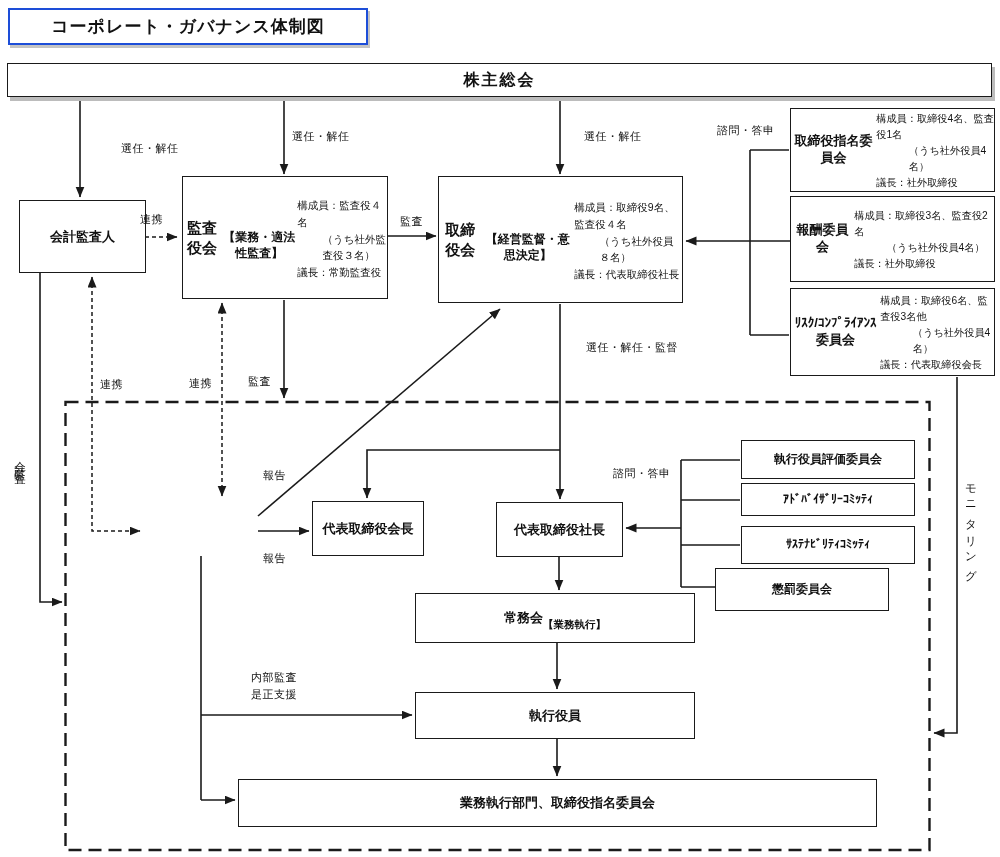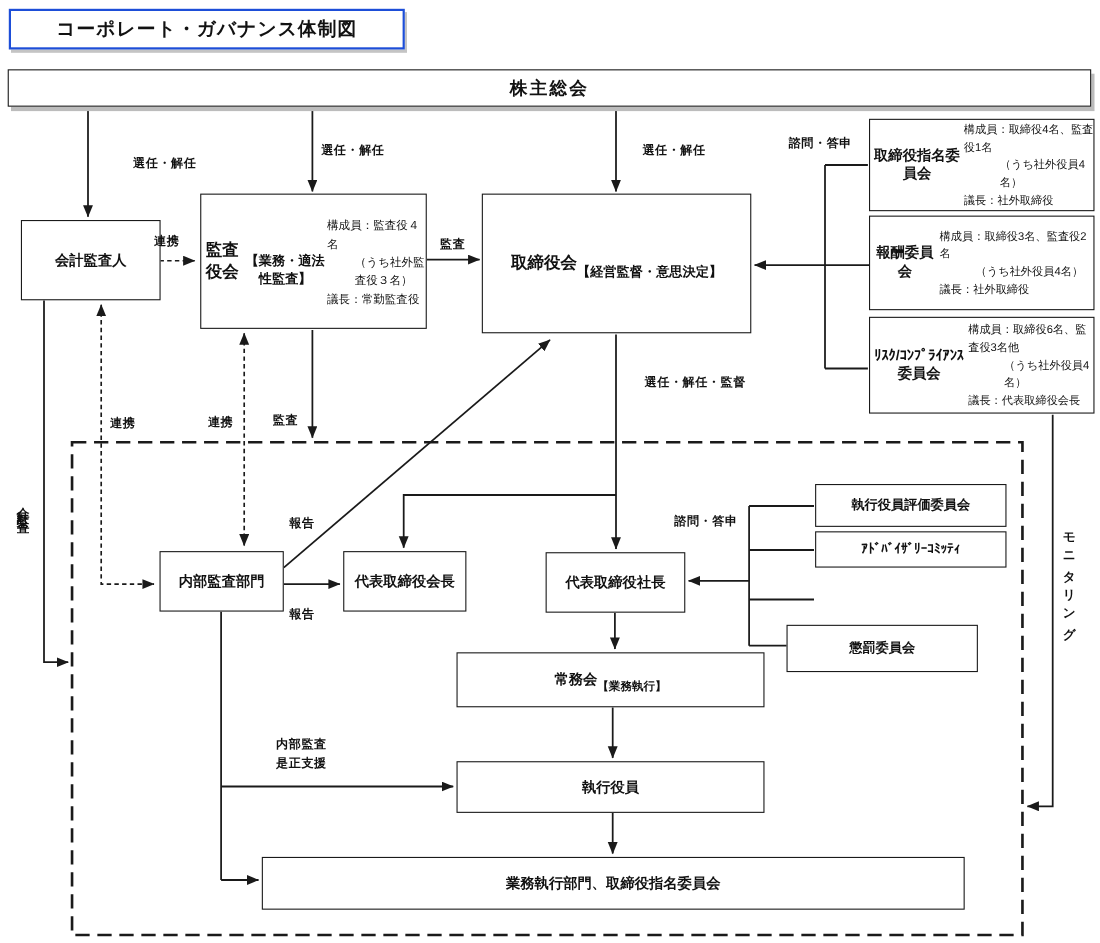--- a/index.html
+++ b/index.html
@@ -26,21 +26,21 @@
   .node .t-mid{font-size:13px;font-weight:bold;line-height:1.5;}
   .node .t-sm{font-size:12px;font-weight:bold;}
   .node .sub{font-size:12px;font-weight:bold;margin-top:17px;}
   .node .sub-sm{font-size:10.5px;font-weight:bold;margin-top:13px;}
   .node .details{font-size:10.5px;font-weight:500;text-align:left;line-height:1.6;margin-top:3px;}
   .node .details .ind{padding-left:2.4em;}
   .node .c-title{font-size:13px;font-weight:bold;}
   .node .c-details{font-size:10.2px;font-weight:500;text-align:left;line-height:1.55;margin-top:2px;}
   .node .c-details .ind{padding-left:3.2em;}
 
-  .lbl{position:absolute;font-size:11px;font-weight:bold;white-space:nowrap;letter-spacing:0.5px;background:transparent;}
+  .lbl{position:absolute;font-size:11px;font-weight:normal;white-space:nowrap;letter-spacing:0.5px;background:transparent;}
   .vlbl{writing-mode:vertical-rl;letter-spacing:4px;font-size:11.5px;}
 </style>
 </head>
 <body>
 
 <div class="stage">
 
   <svg class="wires" viewBox="0 0 1000 857">
     <defs>
       <marker id="ah" markerUnits="userSpaceOnUse" markerWidth="13" markerHeight="11" refX="10.5" refY="4.5" orient="auto-start-reverse">
@@ -148,20 +148,25 @@
     <div class="details">
       <div>構成員：監査役４名</div>
       <div class="ind">（うち社外監査役３名）</div>
       <div>議長：常勤監査役</div>
     </div>
   </div>
 
   <div class="abs node" style="left:438px;top:176px;width:245px;height:127px">
     <div class="t">取締役会</div>
     <div class="sub">【経営監督・意思決定】</div>
+    <div class="details">
+      <div>構成員：取締役9名、監査役４名</div>
+      <div class="ind">（うち社外役員８名）</div>
+      <div>議長：代表取締役社長</div>
+    </div>
   </div>
 
   <div class="abs node" style="left:790px;top:108px;width:205px;height:84px">
     <div class="c-title">取締役指名委員会</div>
     <div class="c-details">
       <div>構成員：取締役4名、監査役1名</div>
       <div class="ind">（うち社外役員4名）</div>
       <div>議長：社外取締役</div>
     </div>
   </div>
@@ -177,39 +182,39 @@
 
   <div class="abs node" style="left:790px;top:288px;width:205px;height:88px">
     <div class="c-title">ﾘｽｸ/ｺﾝﾌﾟﾗｲｱﾝｽ委員会</div>
     <div class="c-details">
       <div>構成員：取締役6名、監査役3名他</div>
       <div class="ind">（うち社外役員4名）</div>
       <div>議長：代表取締役会長</div>
     </div>
   </div>
 
-  <div class="abs node" style="left:145px;top:501px;width:113px;height:55px">
-    <div class="t-mid">内部監査部門</div>
-  </div>
 
   <div class="abs node" style="left:312px;top:501px;width:112px;height:55px">
     <div class="t-mid">代表取締役</div>
     <div class="t-mid">会長</div>
   </div>
 
   <div class="abs node" style="left:496px;top:502px;width:127px;height:55px">
     <div class="t-mid">代表取締役</div>
     <div class="t-mid">社長</div>
   </div>
 
   <div class="abs node" style="left:741px;top:440px;width:174px;height:39px">
     <div class="t-sm">執行役員評価委員会</div>
   </div>
   <div class="abs node" style="left:741px;top:483px;width:174px;height:33px">
     <div class="t-sm">ｱﾄﾞﾊﾞｲｻﾞﾘｰｺﾐｯﾃｨ</div>
+  </div>
+  <div class="abs node" style="left:741px;top:526px;width:174px;height:38px">
+    <div class="t-sm">ｻｽﾃﾅﾋﾞﾘﾃｨｺﾐｯﾃｨ</div>
   </div>
   <div class="abs node" style="left:715px;top:568px;width:174px;height:43px">
     <div class="t-sm">懲罰委員会</div>
   </div>
 
   <div class="abs node" style="left:415px;top:593px;width:280px;height:50px">
     <div class="t-mid">常務会</div>
     <div class="sub-sm">【業務執行】</div>
   </div>
 

